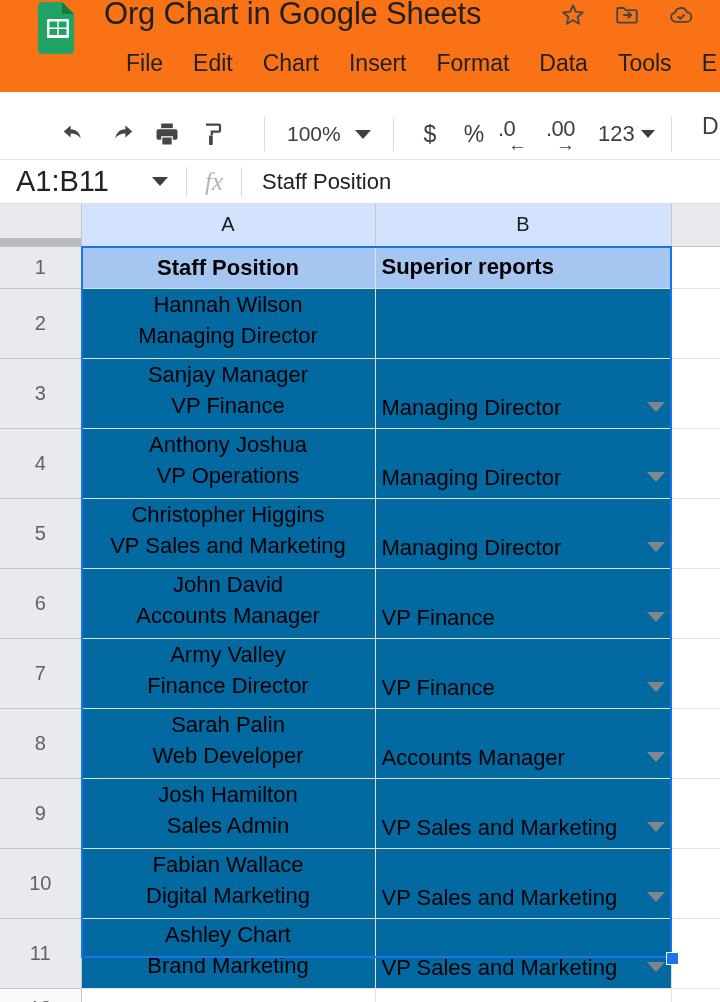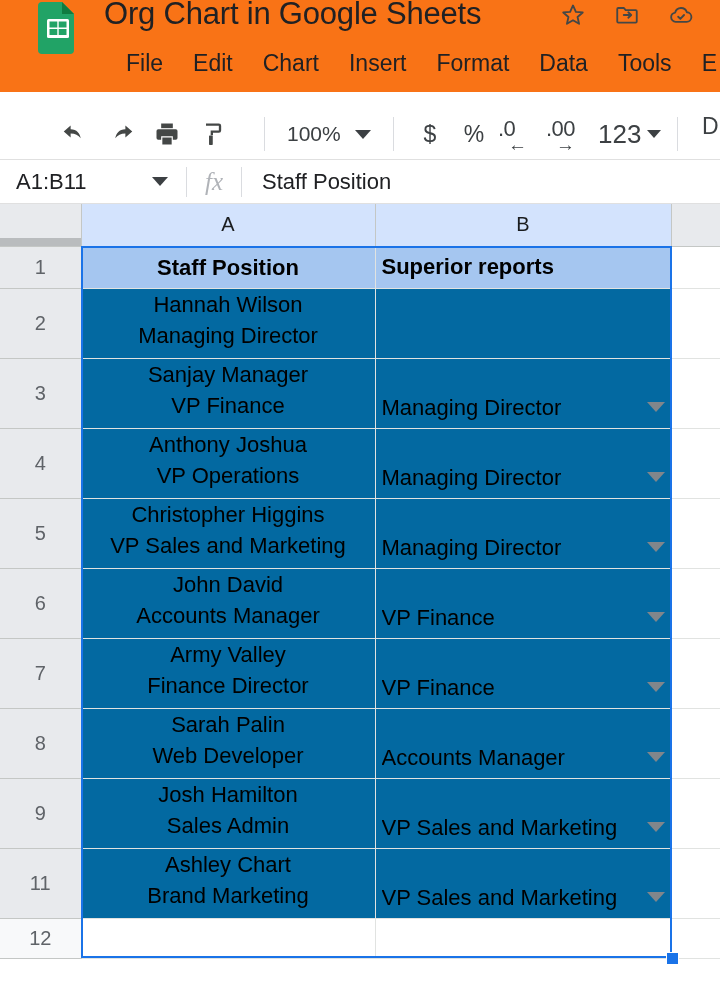--- a/index.html
+++ b/index.html
@@ -70,21 +70,21 @@
   }
   .tb-txt {
     font-size: 23px; color: #3c4043;
     display:flex; align-items:center; justify-content:center;
     width: 44px; height: 44px; cursor: pointer;
   }
   .tb-num {
     display:flex; align-items:center; gap:6px; cursor:pointer;
     padding: 0 6px;
   }
-  .tb-num .nl { font-size: 26px; color: #3c4043; }
+  .tb-num .nl { font-size: 22px; color: #3c4043; }
   .caret-sm {
     width: 0; height: 0;
     border-left: 7px solid transparent;
     border-right: 7px solid transparent;
     border-top: 8px solid #3c4043;
   }
   .dec-btn {
     position: relative; width: 48px; height: 44px; cursor: pointer;
     color: #3c4043;
   }
@@ -108,21 +108,21 @@
   
   .formula-bar {
     position: relative; height: 44px;
     background: #ffffff; border-bottom: 1px solid #e0e0e0;
     display: flex; align-items: center;
   }
   .name-box {
     width: 186px; height: 44px; display: flex; align-items: center;
     padding-left: 16px; cursor: text;
   }
-  .name-box .nbv { font-size: 22px; color: #202124; flex: 1; }
+  .name-box .nbv { font-size: 29px; color: #202124; flex: 1; }
   .name-box .nbc {
     width: 0; height: 0; margin-right: 18px;
     border-left: 8px solid transparent;
     border-right: 8px solid transparent;
     border-top: 9px solid #3c4043;
   }
   .fb-sep { width: 1px; height: 30px; background: #dadce0; }
   .fx {
     width: 54px; text-align: center;
     font-family: "Liberation Serif", serif;
@@ -516,20 +516,36 @@
           </td>
           <td class="cell colB selrange">
             <div class="bcell">
               <span class="btext">VP Sales and Marketing</span>
               <span class="dv-arrow"></span>
             </div>
           </td>
           <td class="cell colC"></td>
         </tr>
         <tr style="height: 67px;">
+          <td class="rowhdr">10</td>
+          <td class="cell colA selrange">
+            <div class="cellA-lines">
+              <div>Fabian Wallace</div>
+              <div>Digital Marketing</div>
+            </div>
+          </td>
+          <td class="cell colB selrange">
+            <div class="bcell">
+              <span class="btext">VP Sales and Marketing</span>
+              <span class="dv-arrow"></span>
+            </div>
+          </td>
+          <td class="cell colC"></td>
+        </tr>
+        <tr style="height: 67px;">
           <td class="rowhdr">11</td>
           <td class="cell colA selrange">
             <div class="cellA-lines">
               <div>Ashley Chart</div>
               <div>Brand Marketing</div>
             </div>
           </td>
           <td class="cell colB selrange">
             <div class="bcell">
               <span class="btext">VP Sales and Marketing</span>

